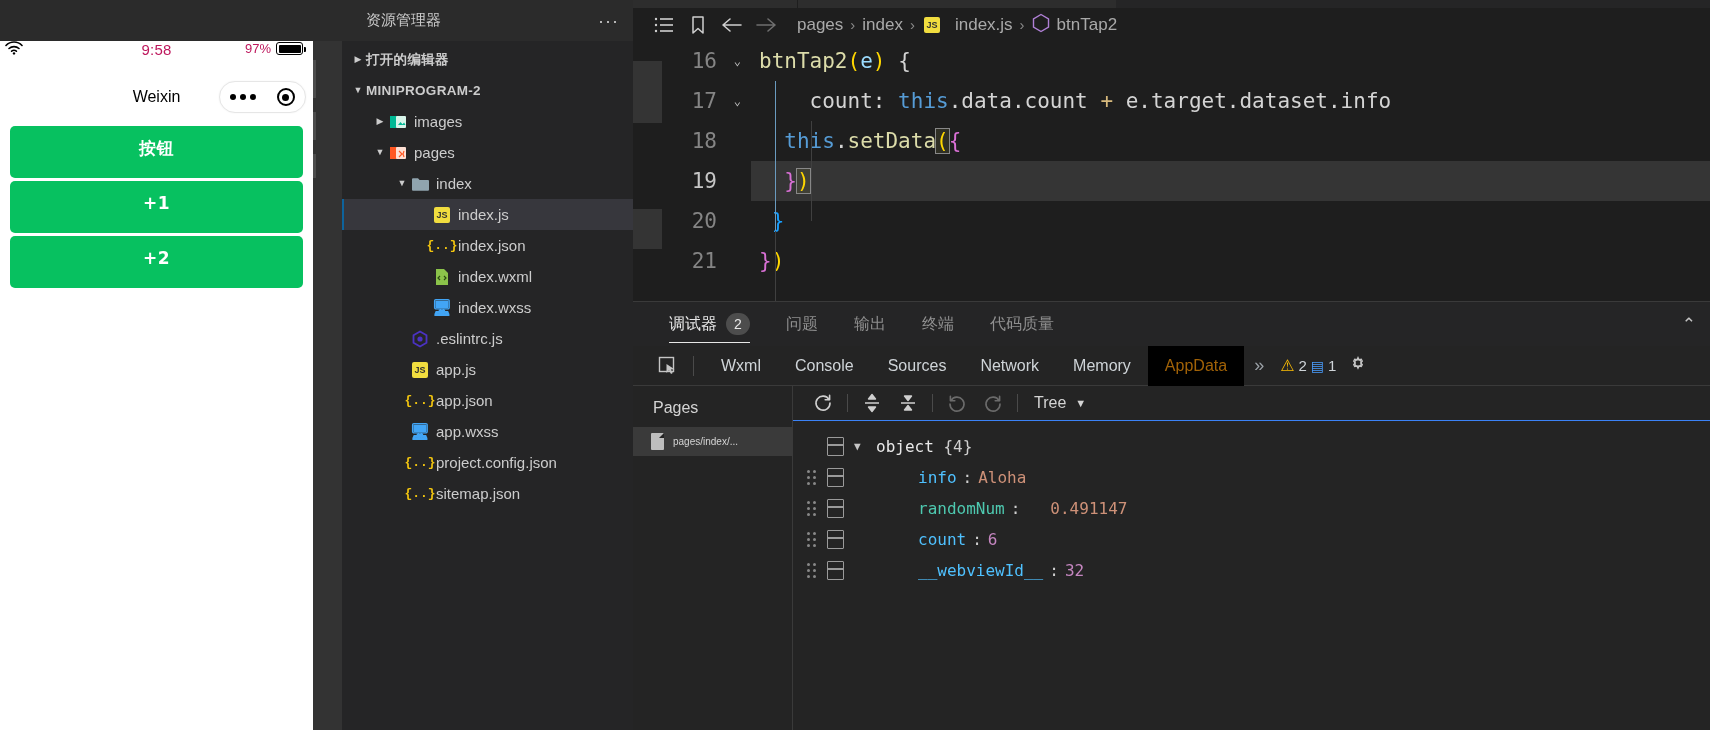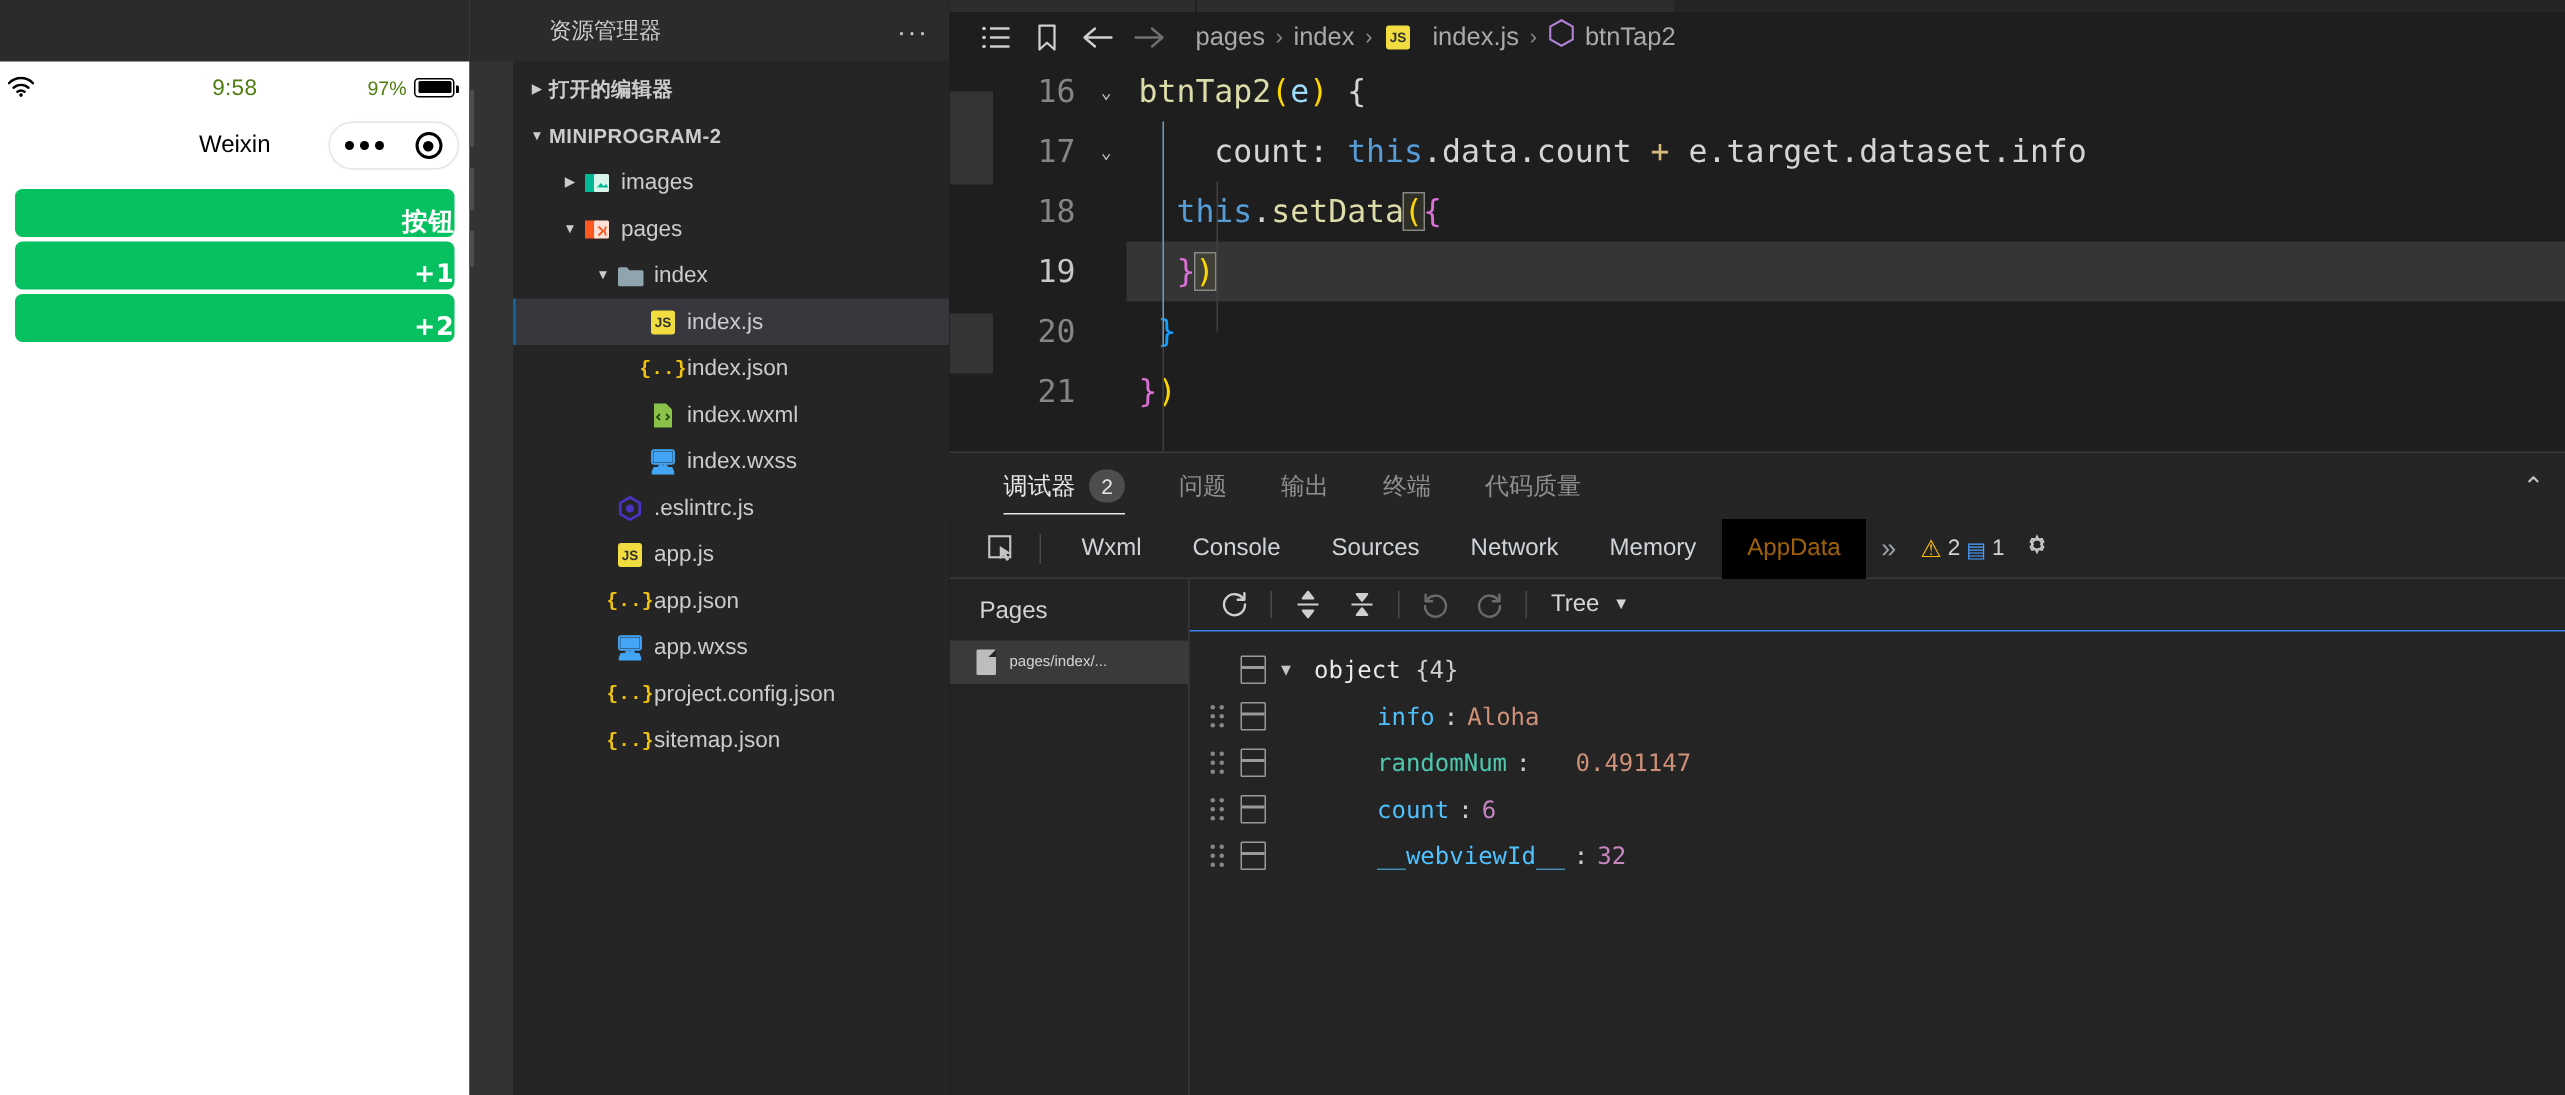--- a/index.html
+++ b/index.html
@@ -14,23 +14,23 @@
   
   .simulator {
     width: 313px; height: 730px;
     background: #ffffff;
     position: relative;
     flex: 0 0 313px;
   }
   .sim-topstrip { height: 41px; background: #2b2b2b; width: 100%; }
   .sim-statusbar {
     height: 34px; position: relative;
-    display: flex; align-items: center;
+    display: flex; align-items: flex-start;
     padding: 0 10px;
-    font-size: 14px; color: #4d7c0f;
+    font-size: 14px; color: #be185d;
   }
   .sb-left { display: flex; align-items: center; gap: 3px; margin-left: -5px; }
   .sb-time {
     position: absolute; left: 0; right: 0; text-align: center;
     font-size: 15px; font-weight: 500; letter-spacing: .2px;
   }
   .sb-right {
     margin-left: auto; display: flex; align-items: center; gap: 5px;
     font-size: 13px; font-weight: 500;
   }
@@ -61,24 +61,24 @@
   .target-ico {
     width: 18px; height: 18px; border: 2px solid #000; border-radius: 50%;
     display: flex; align-items: center; justify-content: center;
   }
   .target-ico i { width: 7px; height: 7px; background: #000; border-radius: 50%; display: block; }
 
   .sim-body { padding: 0; }
   .wxbtn {
     margin: 0 10px 3px 10px;
     background: #07c160;
-    color: #fff; text-align: right;
+    color: #fff; text-align: center;
     border-radius: 5px;
     font-size: 17px; font-weight: bold;
-    height: 32px; line-height: 45px;
+    height: 52px; line-height: 45px;
     letter-spacing: .5px;
     font-family: "DejaVu Sans", "Liberation Sans", sans-serif;
   }
   .wxbtn.first { margin-top: 7px; }
 
   
   .activitybar {
     width: 29px; flex: 0 0 29px; height: 730px;
     background: #333333;
     position: relative;

